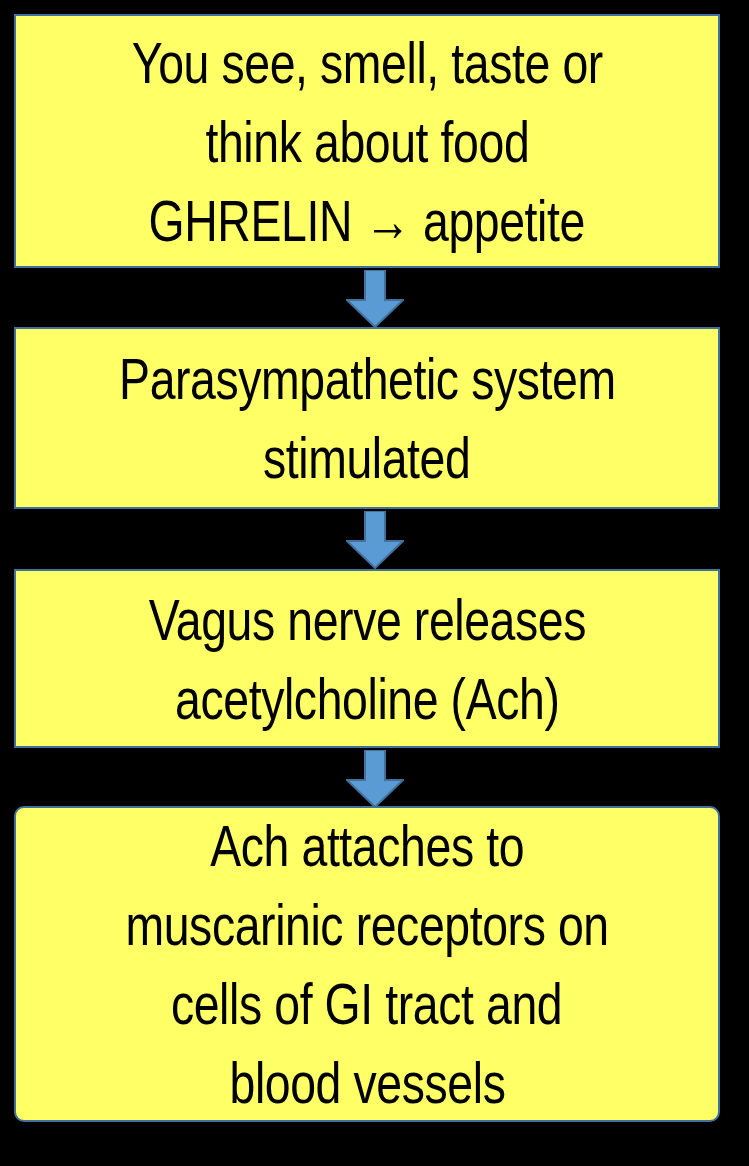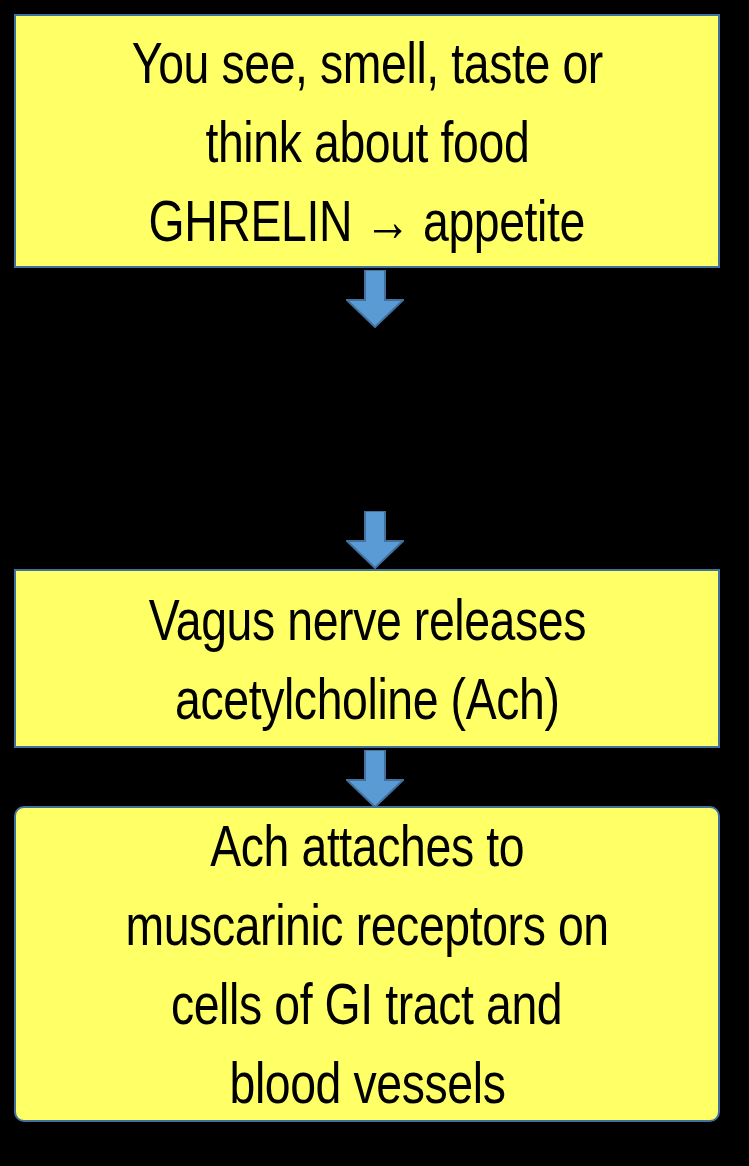--- a/index.html
+++ b/index.html
@@ -66,20 +66,24 @@
     <span class="box-line">think about food</span>
     <span class="box-line">GHRELIN → appetite</span>
   </div>
 
   <div class="arrow-connector" id="arrow-1">
     <svg viewBox="0 0 58 58" xmlns="http://www.w3.org/2000/svg" aria-hidden="true">
       <polygon points="19,0 39,0 39,30 57,30 29,57 1,30 19,30" fill="#5B9BD5" stroke="#41719C" stroke-width="2" stroke-linejoin="miter"></polygon>
     </svg>
   </div>
 
+  <div class="flow-box" id="box-2">
+    <span class="box-line">Parasympathetic system</span>
+    <span class="box-line">stimulated</span>
+  </div>
 
   <div class="arrow-connector" id="arrow-2">
     <svg viewBox="0 0 58 58" xmlns="http://www.w3.org/2000/svg" aria-hidden="true">
       <polygon points="19,0 39,0 39,30 57,30 29,57 1,30 19,30" fill="#5B9BD5" stroke="#41719C" stroke-width="2" stroke-linejoin="miter"></polygon>
     </svg>
   </div>
 
   <div class="flow-box" id="box-3">
     <span class="box-line">Vagus nerve releases</span>
     <span class="box-line">acetylcholine (Ach)</span>

